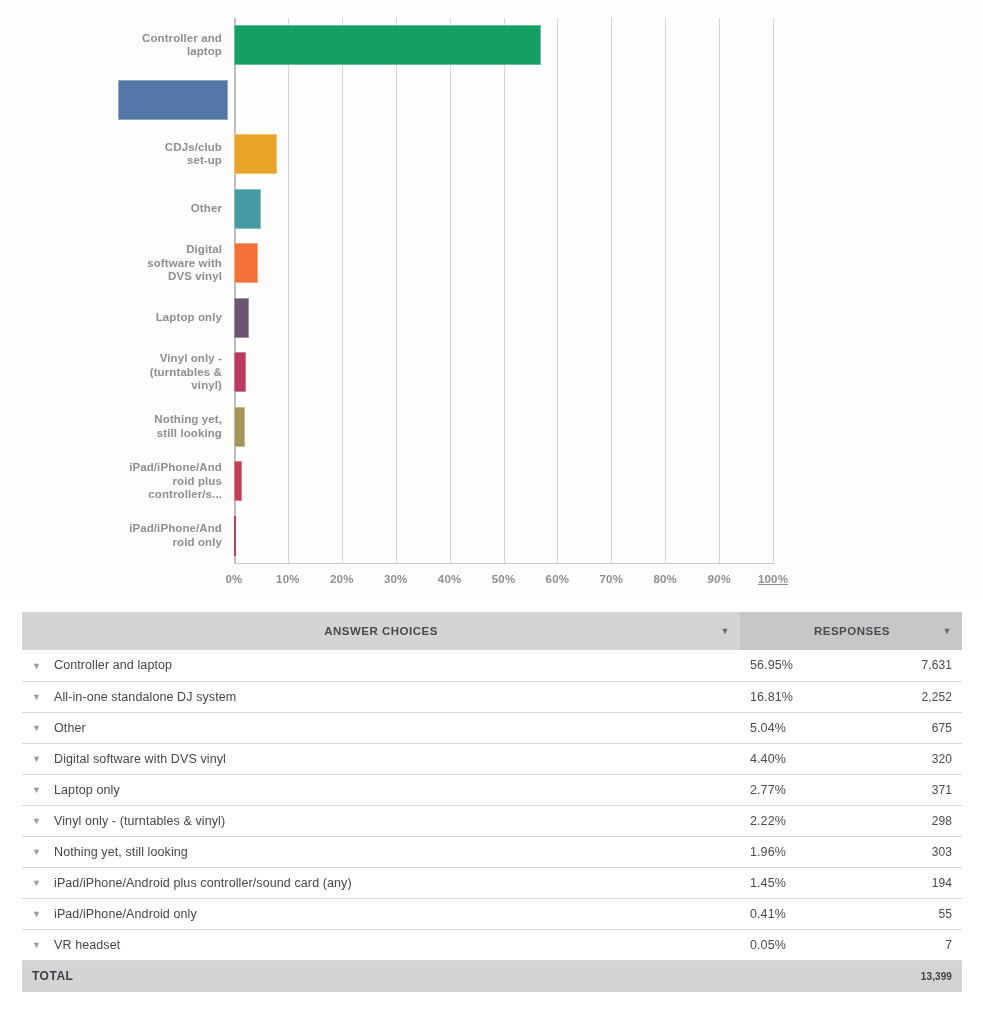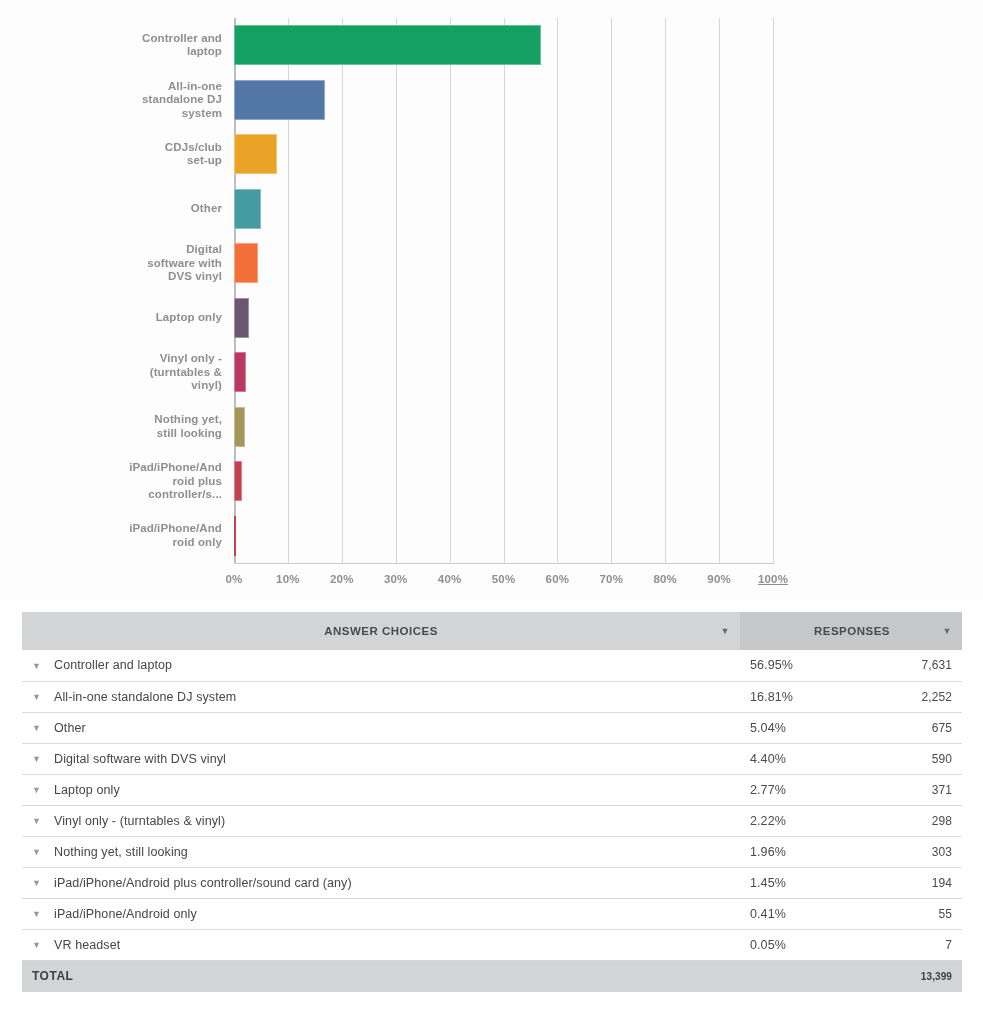--- a/index.html
+++ b/index.html
@@ -235,23 +235,20 @@
 
       <div class="chart-rows" id="bar-rows">
           <div class="bar-row">
             <div class="cat-label">Controller and
 laptop</div>
             <div class="bar-track">
               <div class="bar" title="Controller and laptop: 56.95%" style="width: 56.95%; background: rgb(20, 160, 99);"></div>
             </div>
           </div>
           <div class="bar-row">
-            <div class="cat-label">All-in-one
-standalone DJ
-system</div>
             <div class="bar-track">
               <div class="bar" title="All-in-one standalone DJ system: 16.81%" style="width: 16.81%; background: rgb(83, 120, 168);"></div>
             </div>
           </div>
           <div class="bar-row">
             <div class="cat-label">CDJs/club
 set-up</div>
             <div class="bar-track">
               <div class="bar" title="CDJs/club set-up: 7.93%" style="width: 7.93%; background: rgb(233, 163, 38);"></div>
             </div>
@@ -313,21 +310,21 @@
       <div class="tick-labels" id="tick-labels">
           <div class="tick-label" style="left: 0%;">0%</div>
           <div class="tick-label" style="left: 10%;">10%</div>
           <div class="tick-label" style="left: 20%;">20%</div>
           <div class="tick-label" style="left: 30%;">30%</div>
           <div class="tick-label" style="left: 40%;">40%</div>
           <div class="tick-label" style="left: 50%;">50%</div>
           <div class="tick-label" style="left: 60%;">60%</div>
           <div class="tick-label" style="left: 70%;">70%</div>
           <div class="tick-label" style="left: 80%;">80%</div>
-          <div class="tick-label" style="left: 90%;">90%</div>
+          <div class="tick-label" style="left: 90%; font-style: italic;">90%</div>
           <div class="tick-label" style="left: 100%; text-decoration: underline;">100%</div>
         </div>
     </div>
   </div>
 
   <div class="table-wrap">
     <table class="data">
       <thead>
         <tr>
           <th colspan="1" style="width:718px;">
@@ -352,21 +349,21 @@
             <td class="c-count" style="width: 104px;">2,252</td>
           </tr>
           <tr>
             <td class="c-choice"><span class="row-caret">▼</span><span class="choice-text">Other</span></td>
             <td class="c-pct" style="width: 118px;">5.04%</td>
             <td class="c-count" style="width: 104px;">675</td>
           </tr>
           <tr>
             <td class="c-choice"><span class="row-caret">▼</span><span class="choice-text">Digital software with DVS vinyl</span></td>
             <td class="c-pct" style="width: 118px;">4.40%</td>
-            <td class="c-count" style="width: 104px;">590</td>
+            <td class="c-count" style="width: 104px;">320</td>
           </tr>
           <tr>
             <td class="c-choice"><span class="row-caret">▼</span><span class="choice-text">Laptop only</span></td>
             <td class="c-pct" style="width: 118px;">2.77%</td>
             <td class="c-count" style="width: 104px;">371</td>
           </tr>
           <tr>
             <td class="c-choice"><span class="row-caret">▼</span><span class="choice-text">Vinyl only - (turntables &amp; vinyl)</span></td>
             <td class="c-pct" style="width: 118px;">2.22%</td>
             <td class="c-count" style="width: 104px;">298</td>

